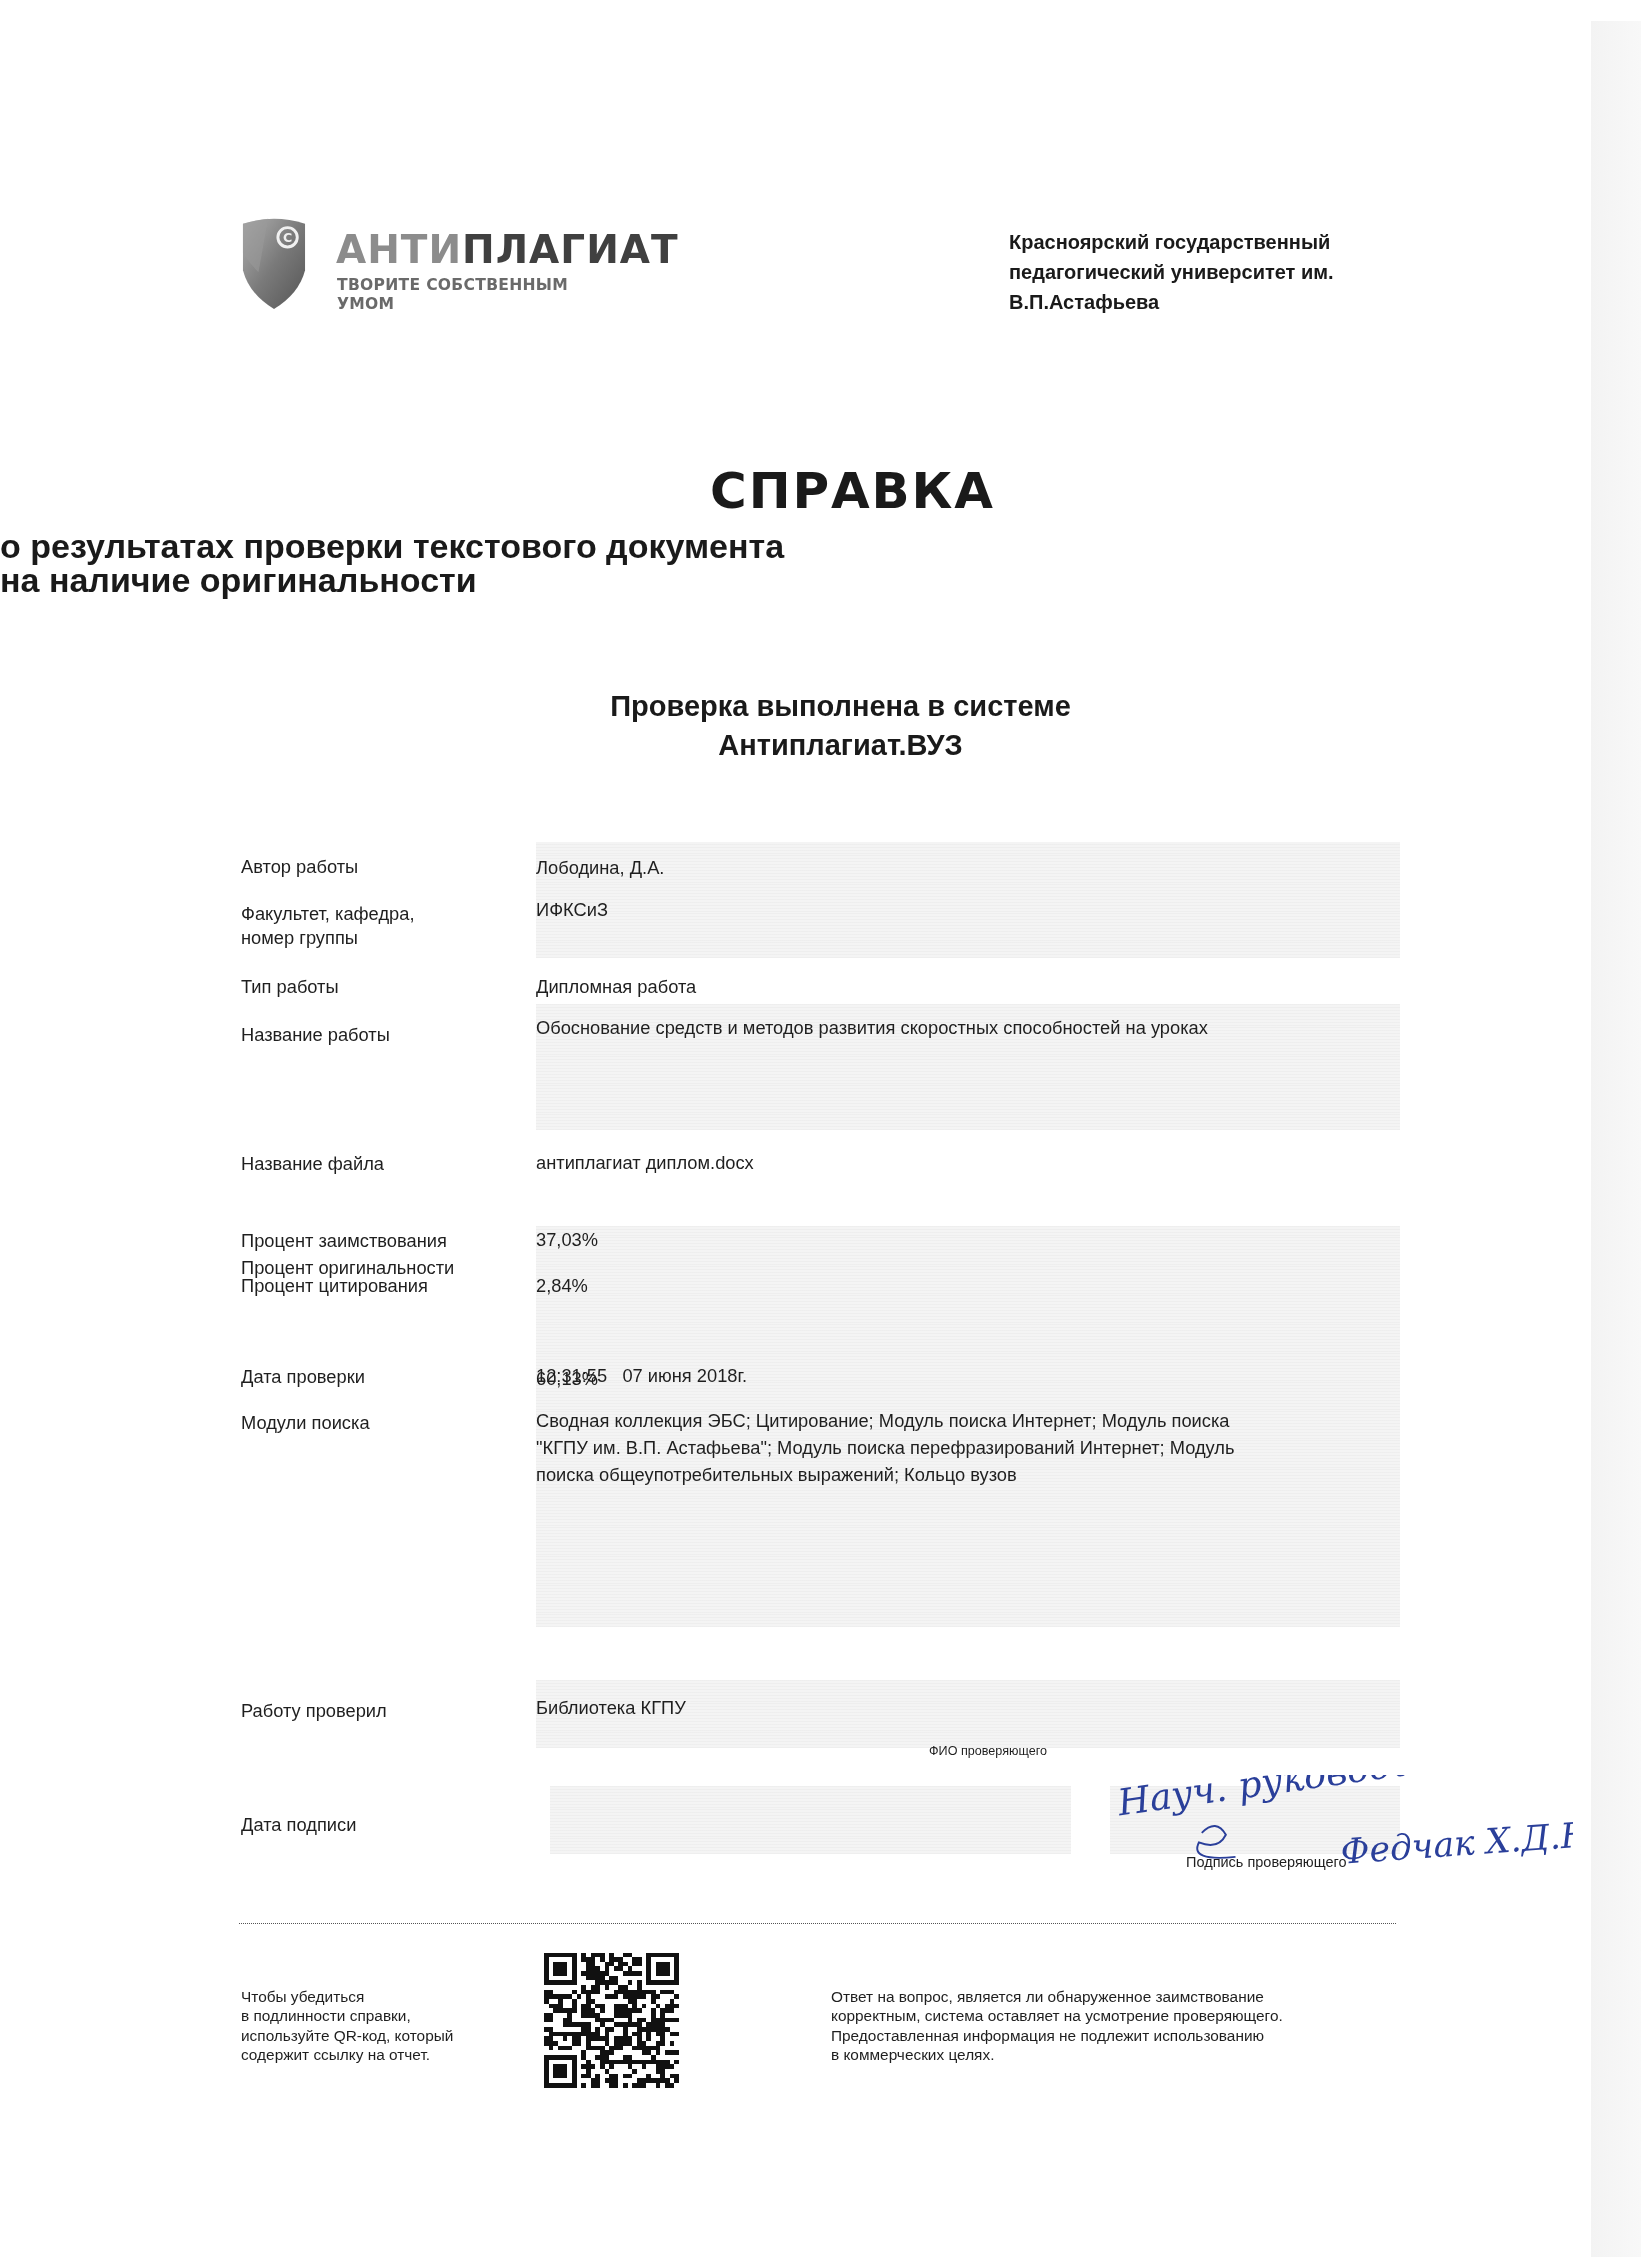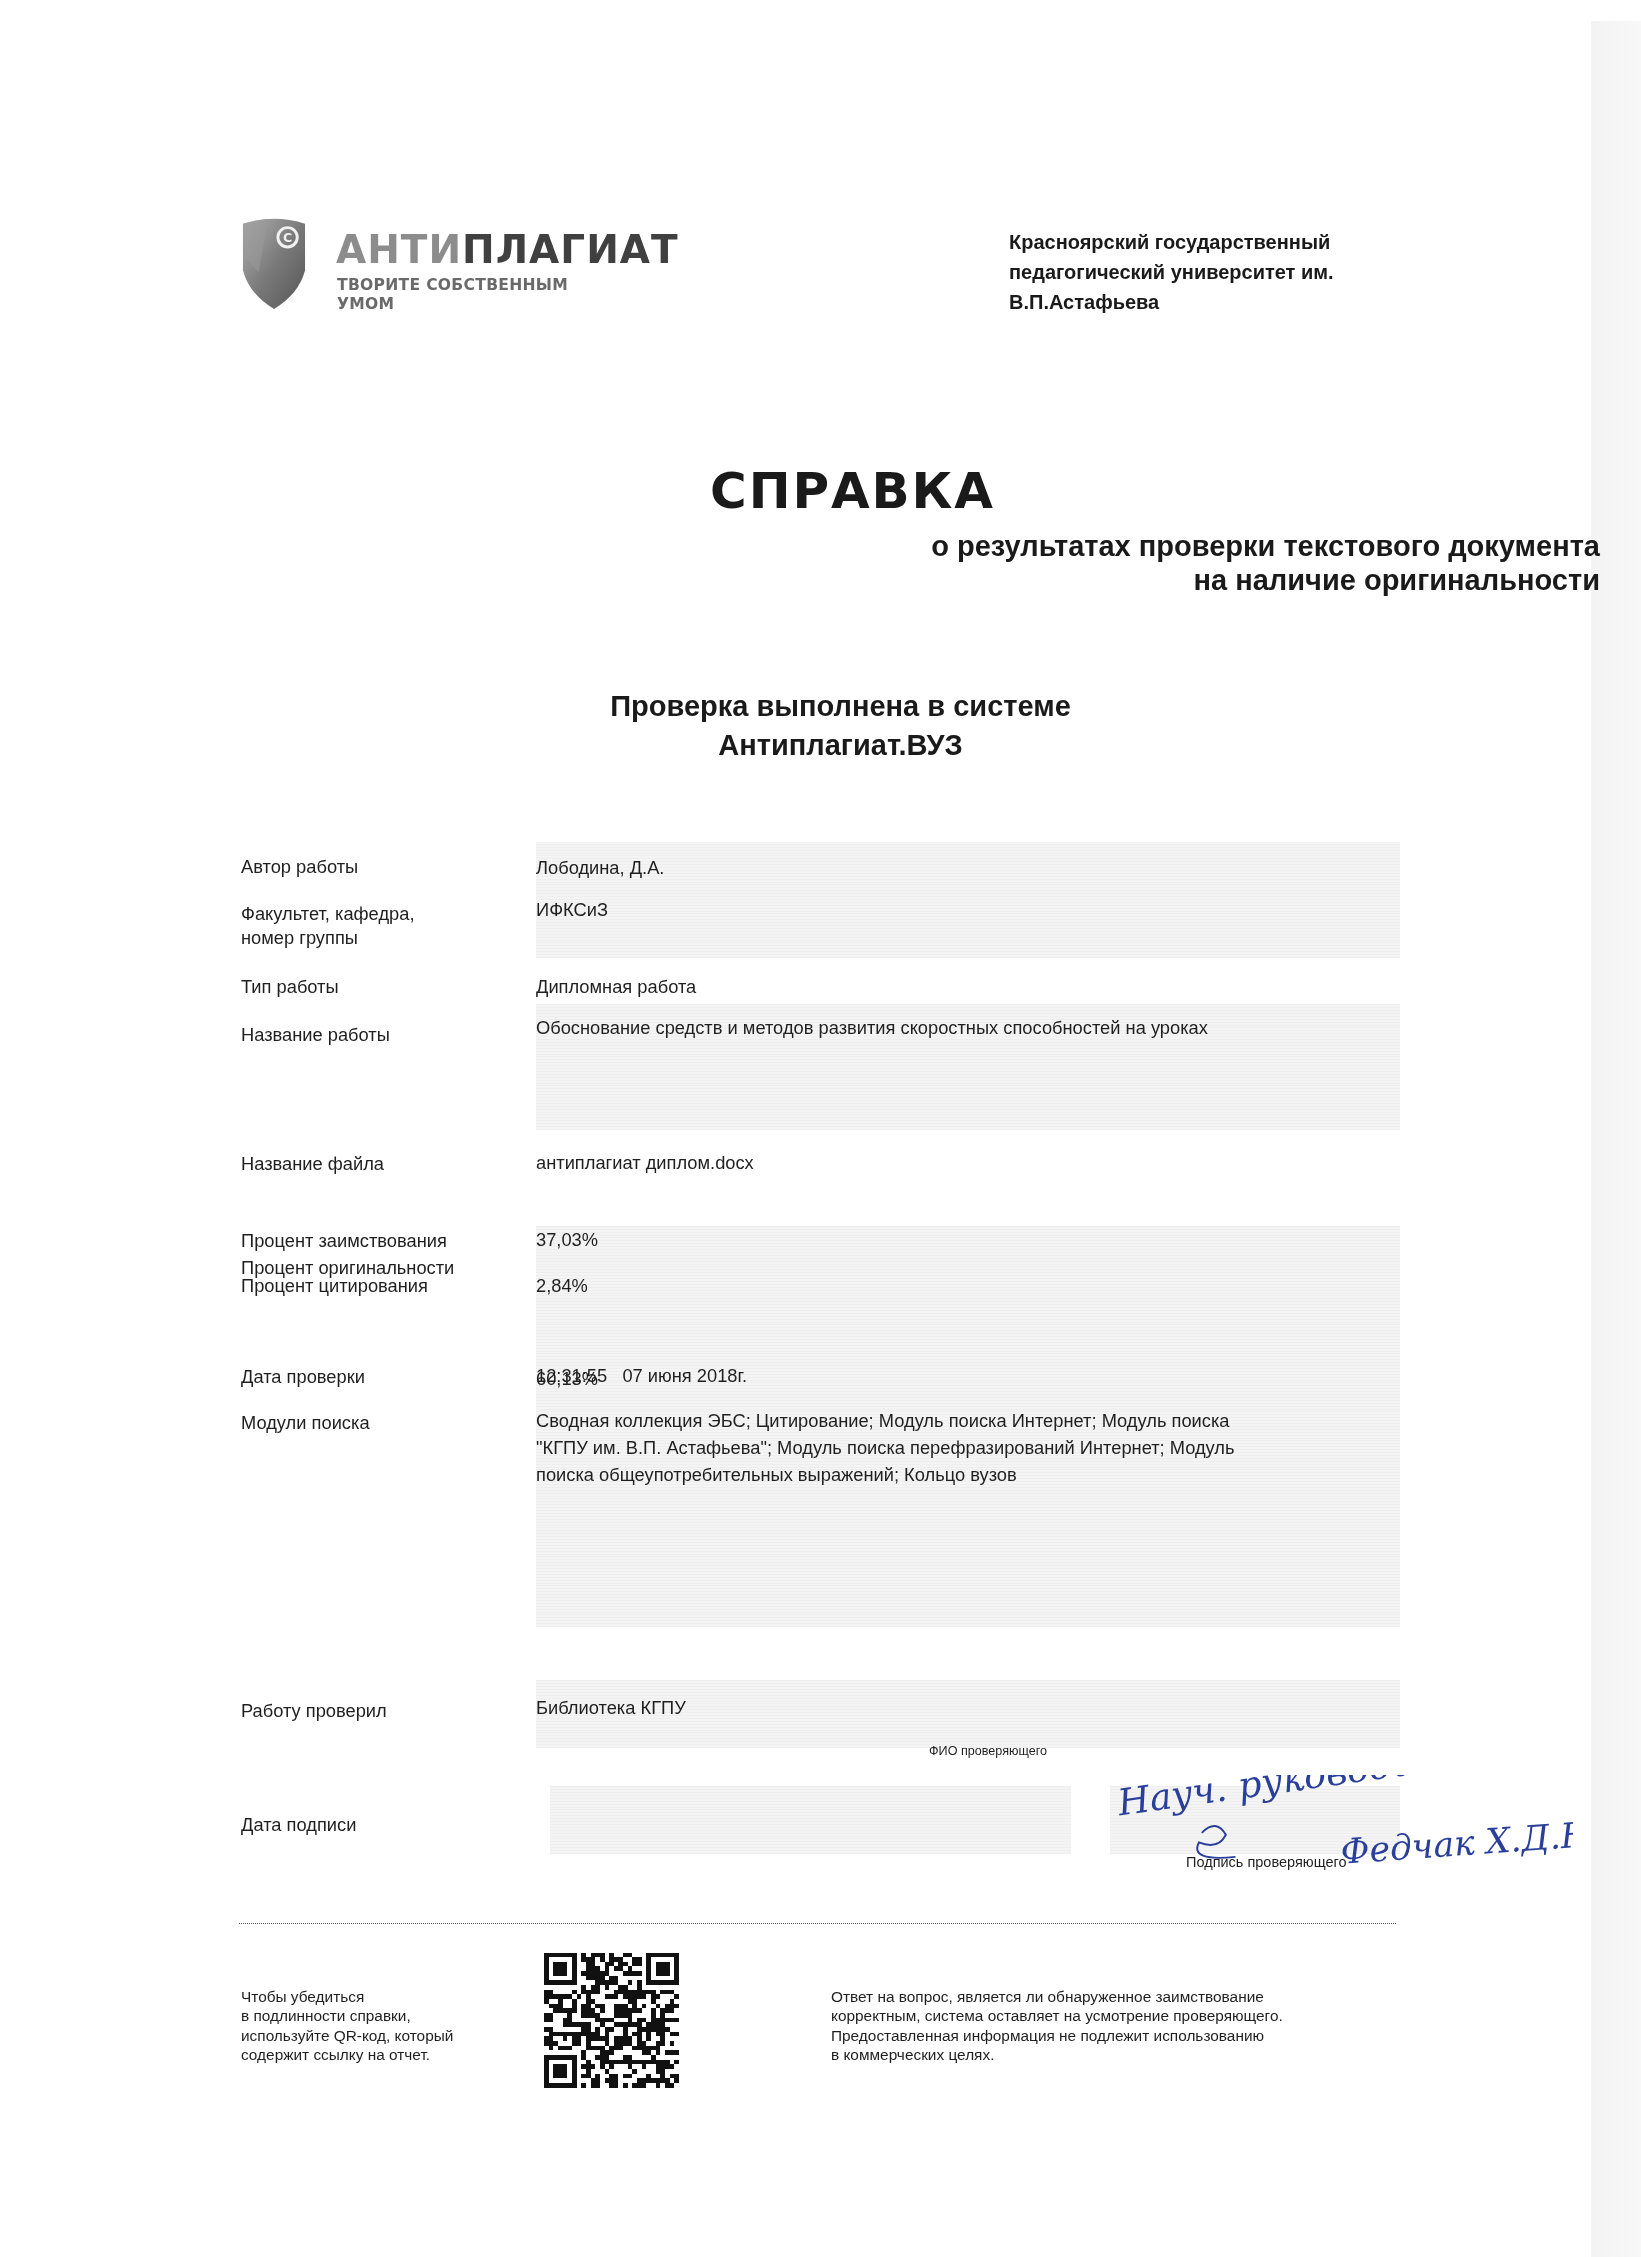--- a/index.html
+++ b/index.html
@@ -37,22 +37,22 @@
     font-size: 20px; font-weight: bold; line-height: 30px; color: #1a1a1a;
   }
 
   .title {
     left: 0; width: 1641px; top: 462px; text-align: center;
     font-size: 50px; font-weight: bold; letter-spacing: 1.9px; color: #1a1a1a;
     font-family: "DejaVu Sans", sans-serif;
     padding-left: 32px;
   }
   .subtitle {
-    left: 0; width: 1600px; top: 529px; text-align: right;
-    font-size: 29px; font-weight: bold; line-height: 34px; color: #1a1a1a;
+    left: 0; width: 1600px; top: 529px; text-align: left;
+    font-size: 34px; font-weight: bold; line-height: 34px; color: #1a1a1a;
   }
   .system {
     left: 0; width: 1641px; top: 687px; text-align: center;
     font-size: 29px; font-weight: bold; line-height: 39px; color: #1a1a1a; padding-left: 20px;
   }
 
   
   .shade {
     position: absolute; background: #f4f4f4;
     background-image: repeating-linear-gradient(0deg, rgba(0,0,0,0.025) 0 1px, transparent 1px 2.9px);

